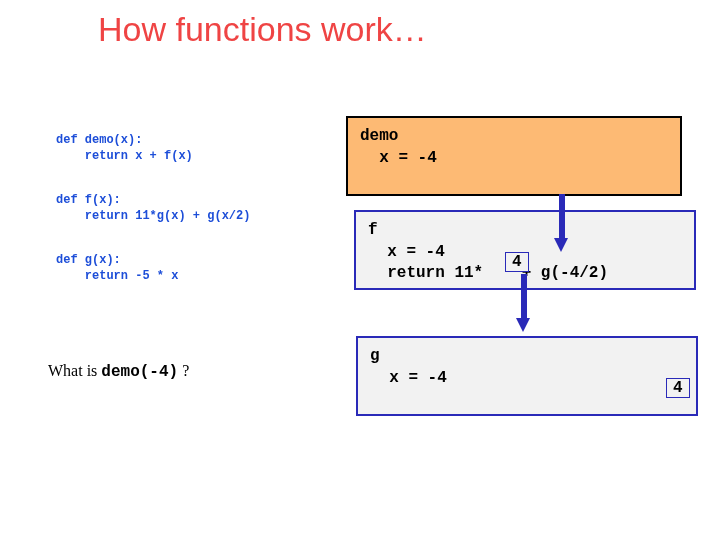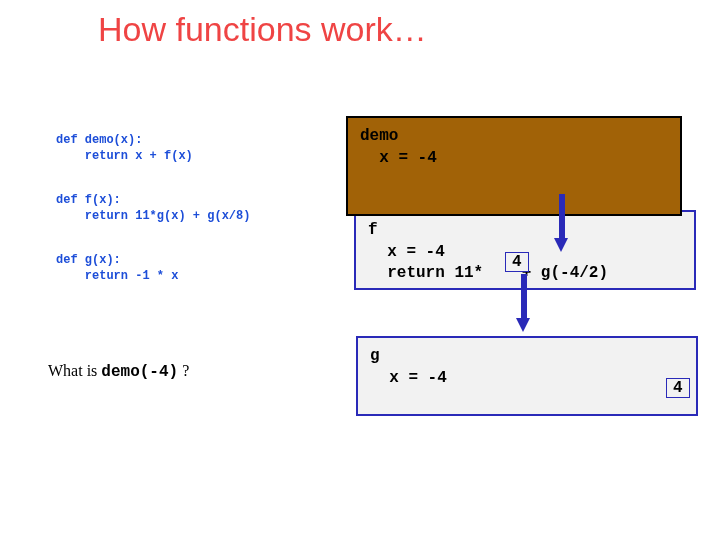--- a/index.html
+++ b/index.html
@@ -51,22 +51,22 @@
     padding: 8px 12px 10px 12px;
   }
   .frame .mono { font-size: 16px; line-height: 1.35; }
   .frame .fname { display: block; }
   .frame .body  { display: block; }
 
   .frame-demo {
     left: 346px;
     top: 116px;
     width: 336px;
-    height: 100px;
-    background: #a16207;
+    height: 80px;
+    background: #fdba74;
     z-index: 3;
   }
   .frame-f {
     left: 354px;
     top: 210px;
     width: 342px;
     height: 80px;
     background: #f2f2f2;
     border-color: #2a2ab8;
     z-index: 2;
@@ -138,23 +138,23 @@
   .arrow-f-g .head  { left: 0;  top: 44px; }
 </style>
 </head>
 <body>
 
 <div class="title">How functions work…</div>
 
 <pre class="codeblock defblock-demo mono">def demo(x):
     return x + f(x)</pre>
 <pre class="codeblock defblock-f mono">def f(x):
-    return 11*g(x) + g(x/8)</pre>
+    return 11*g(x) + g(x/2)</pre>
 <pre class="codeblock defblock-g mono">def g(x):
-    return -1 * x</pre>
+    return -5 * x</pre>
 
 <div class="question">
   <span>What is </span><span class="mono">demo(-4)</span><span> ?</span>
 </div>
 
 <div class="frame frame-demo">
   <span class="mono fname">demo</span>
   <span class="mono body">  x = -4</span>
 </div>
 

